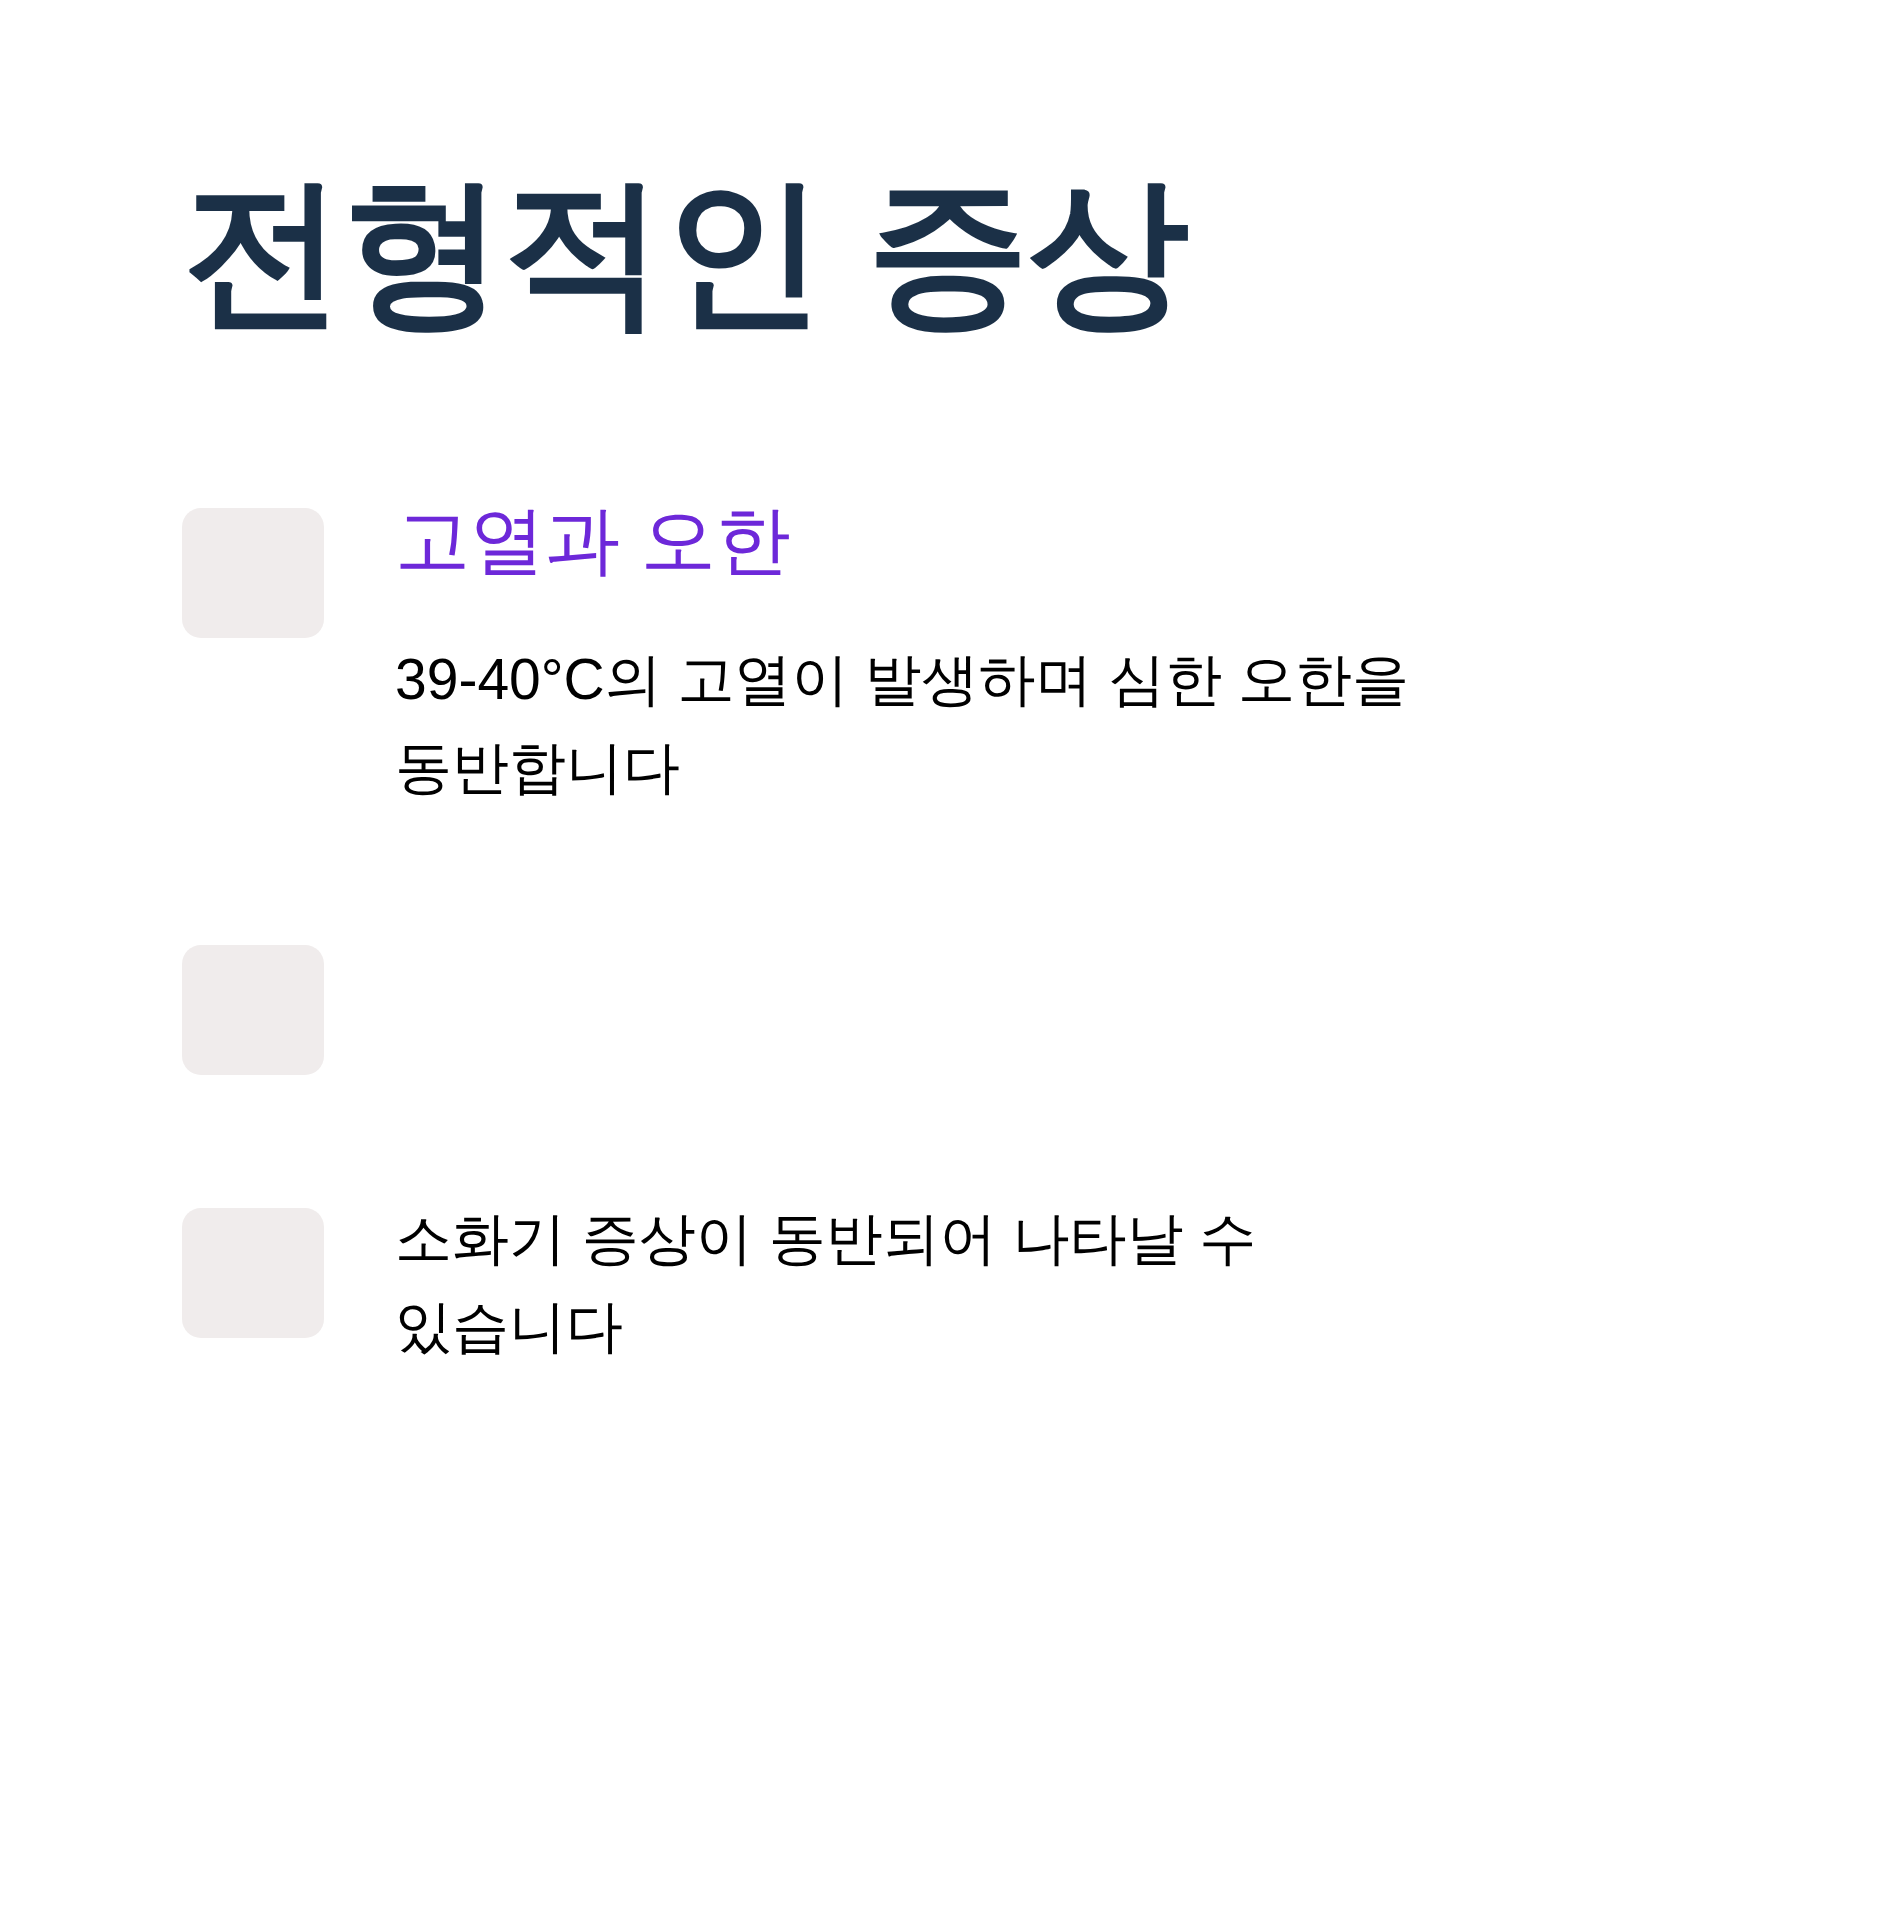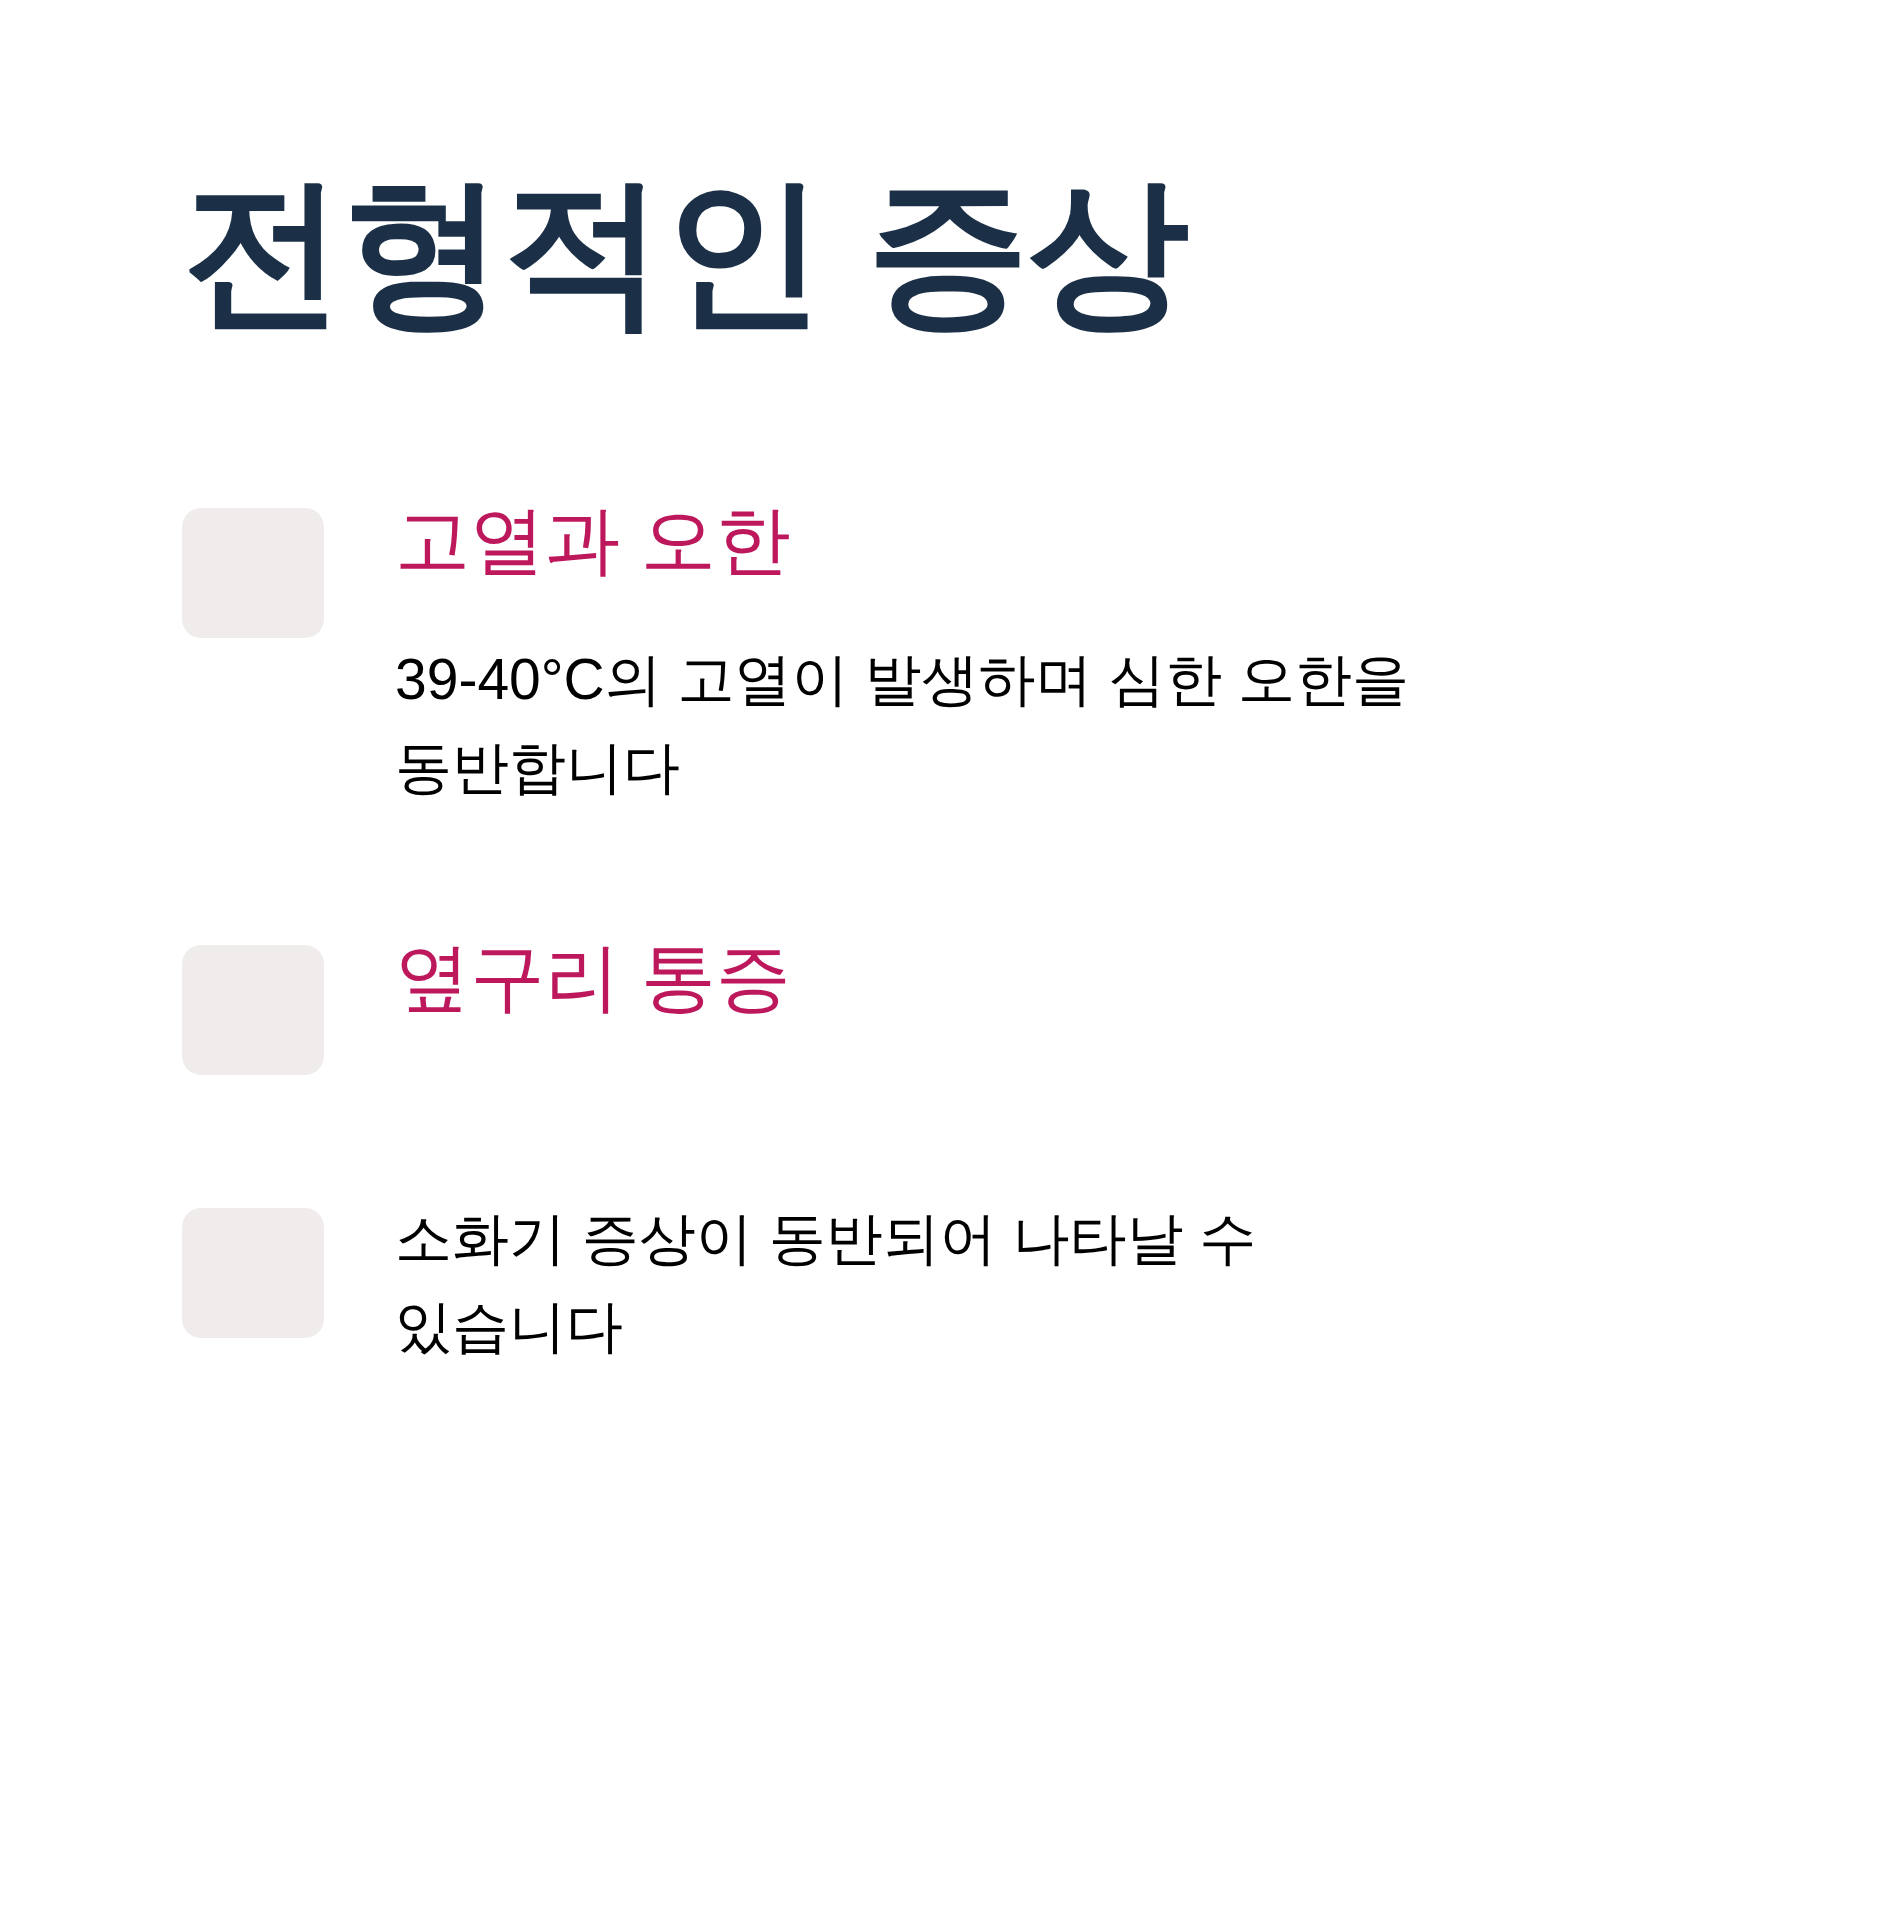--- a/index.html
+++ b/index.html
@@ -57,21 +57,21 @@
   .symptom-body {
     flex: 1 1 auto;
     padding-left: 71px;
     max-width: 1391px;
   }
 
   .symptom-title {
     font-size: 75px;
     line-height: 1.25;
     font-weight: 400;
-    color: #be185d;
+    color: #6d28d9;
     margin: 0 0 47px 0;
     white-space: nowrap;
   }
 
   .symptom-desc {
     font-size: 57px;
     line-height: 1.55;
     font-weight: 400;
     color: #000000;
     margin: 0;
@@ -91,21 +91,20 @@
       <div class="symptom-marker"></div>
       <div class="symptom-body">
         <div class="symptom-title">고열과 오한</div>
         <p class="symptom-desc">39-40°C의 고열이 발생하며 심한 오한을 동반합니다</p>
       </div>
     </div>
 
     <div class="symptom-item">
       <div class="symptom-marker"></div>
       <div class="symptom-body">
-        <div class="symptom-title">옆구리 통증</div>
       </div>
     </div>
 
     <div class="symptom-item">
       <div class="symptom-marker"></div>
       <div class="symptom-body">
         <p class="symptom-desc">소화기 증상이 동반되어 나타날 수 있습니다</p>
       </div>
     </div>
 

